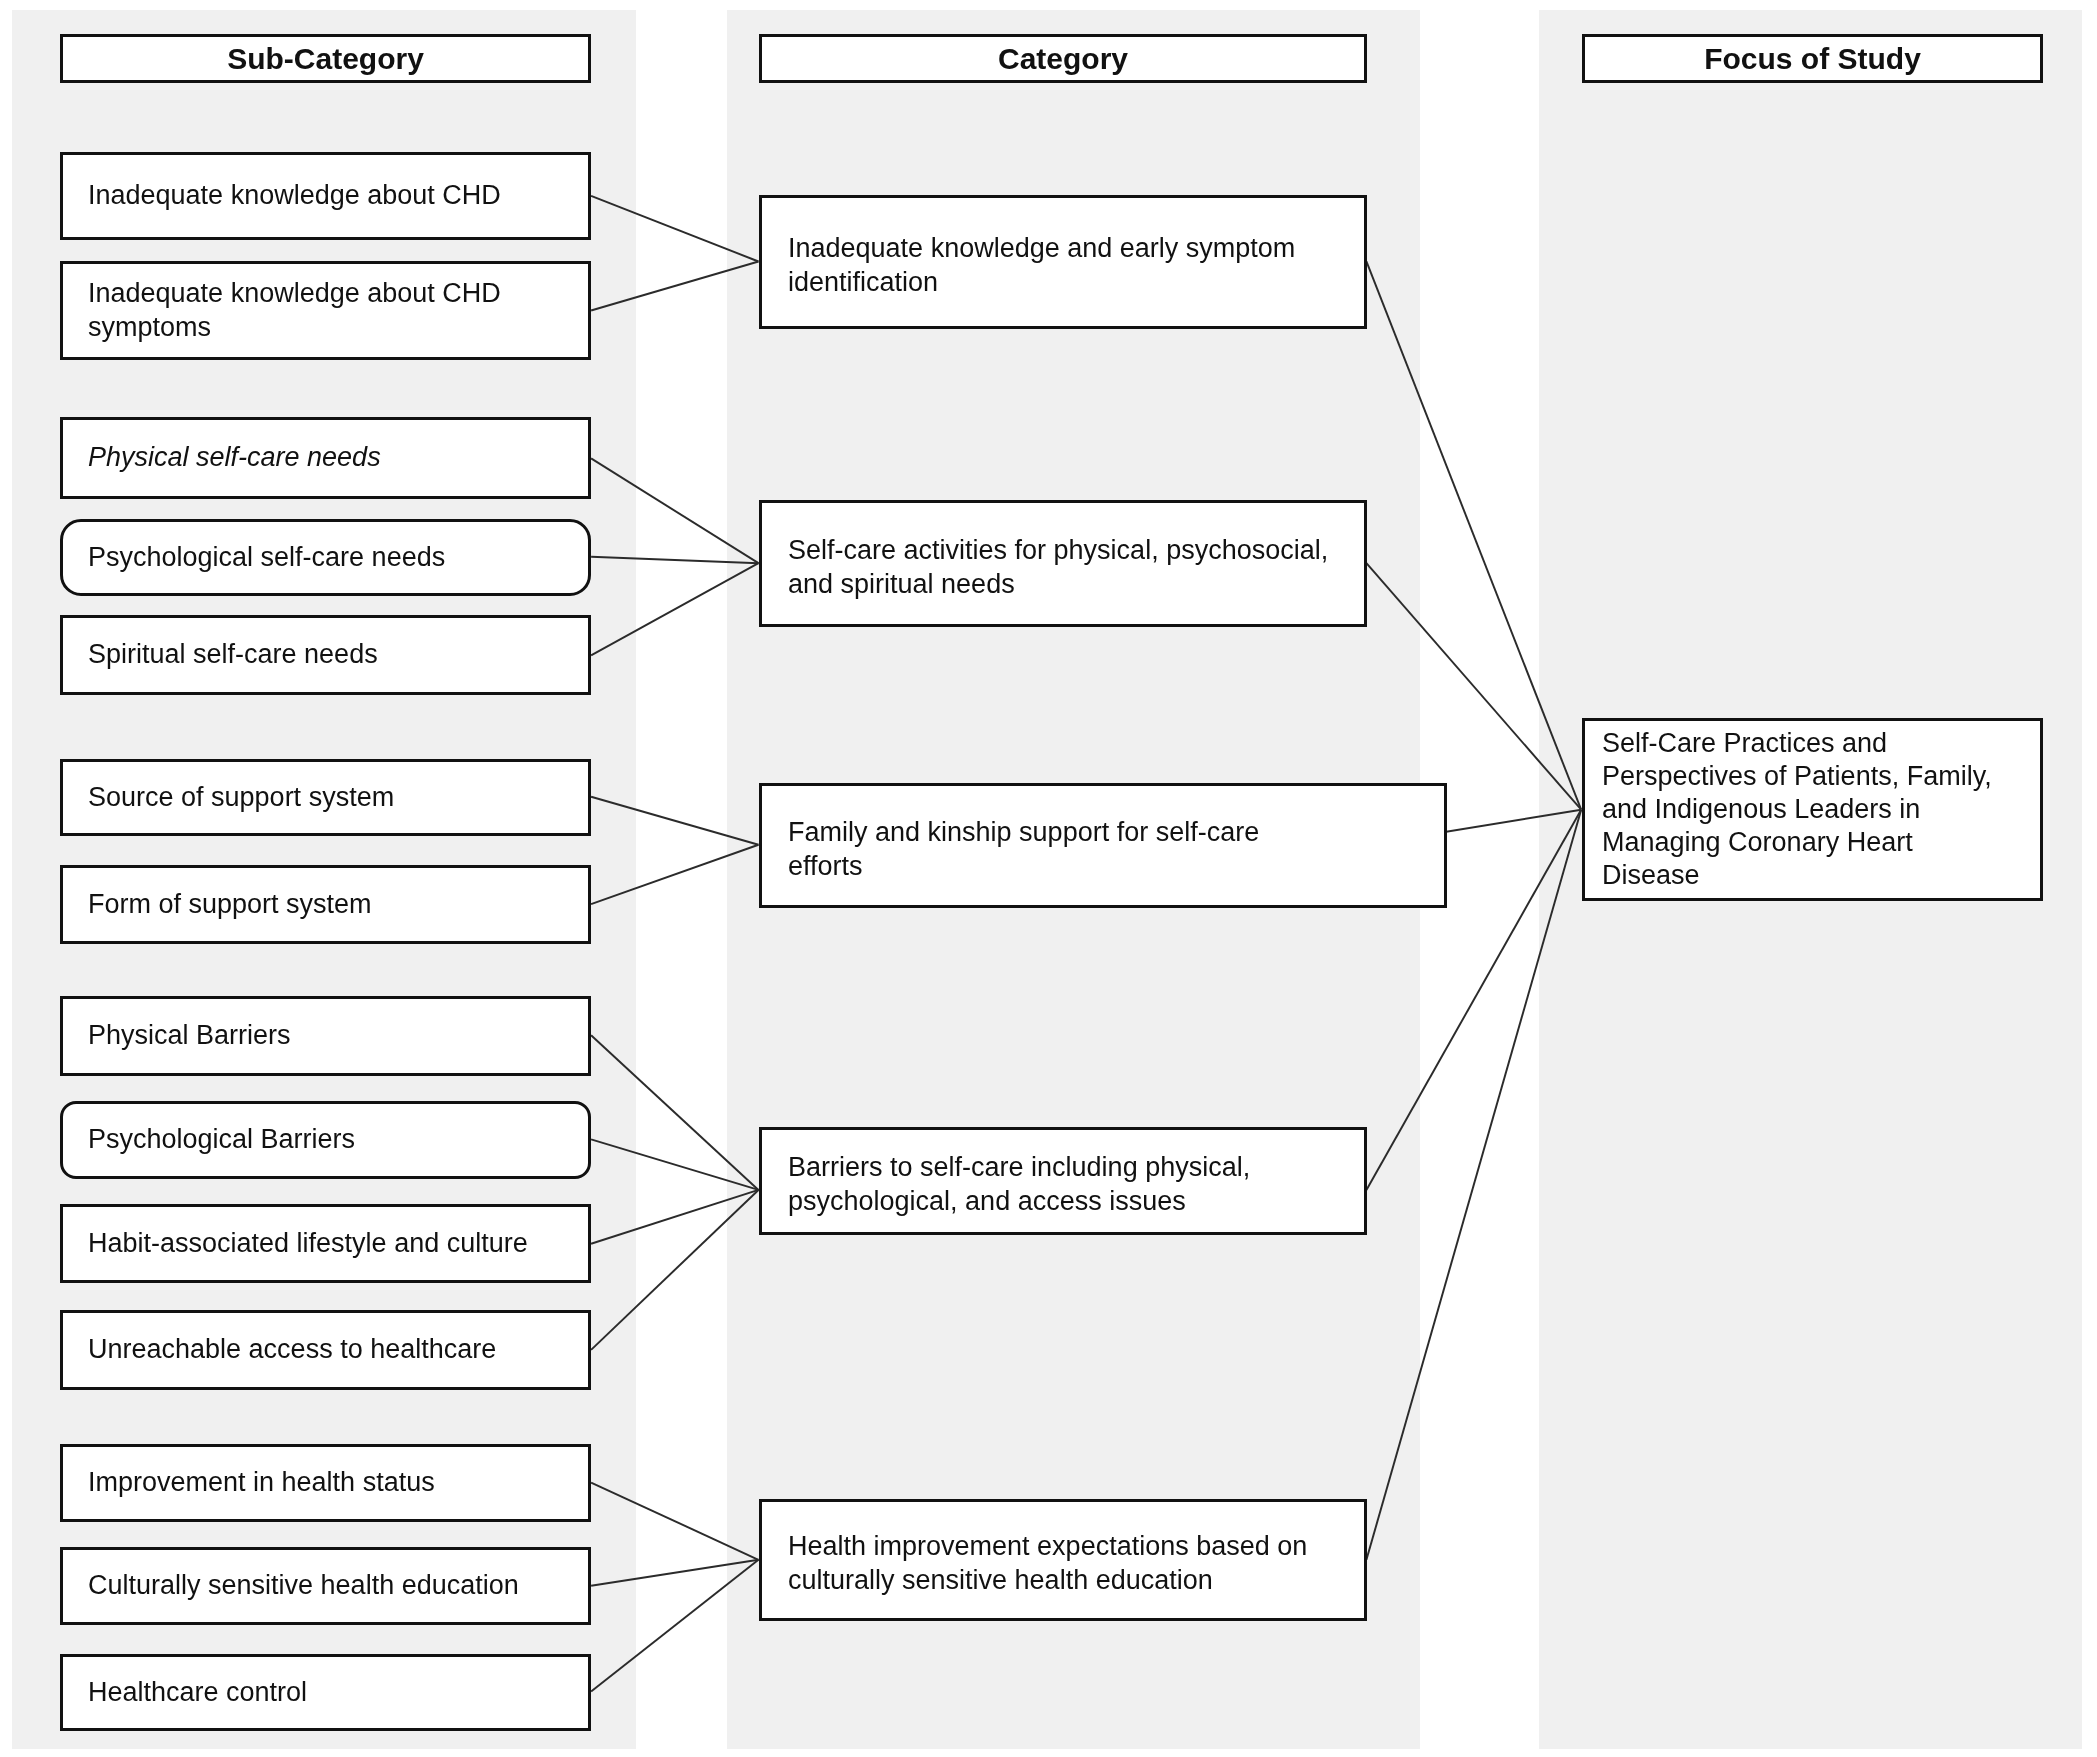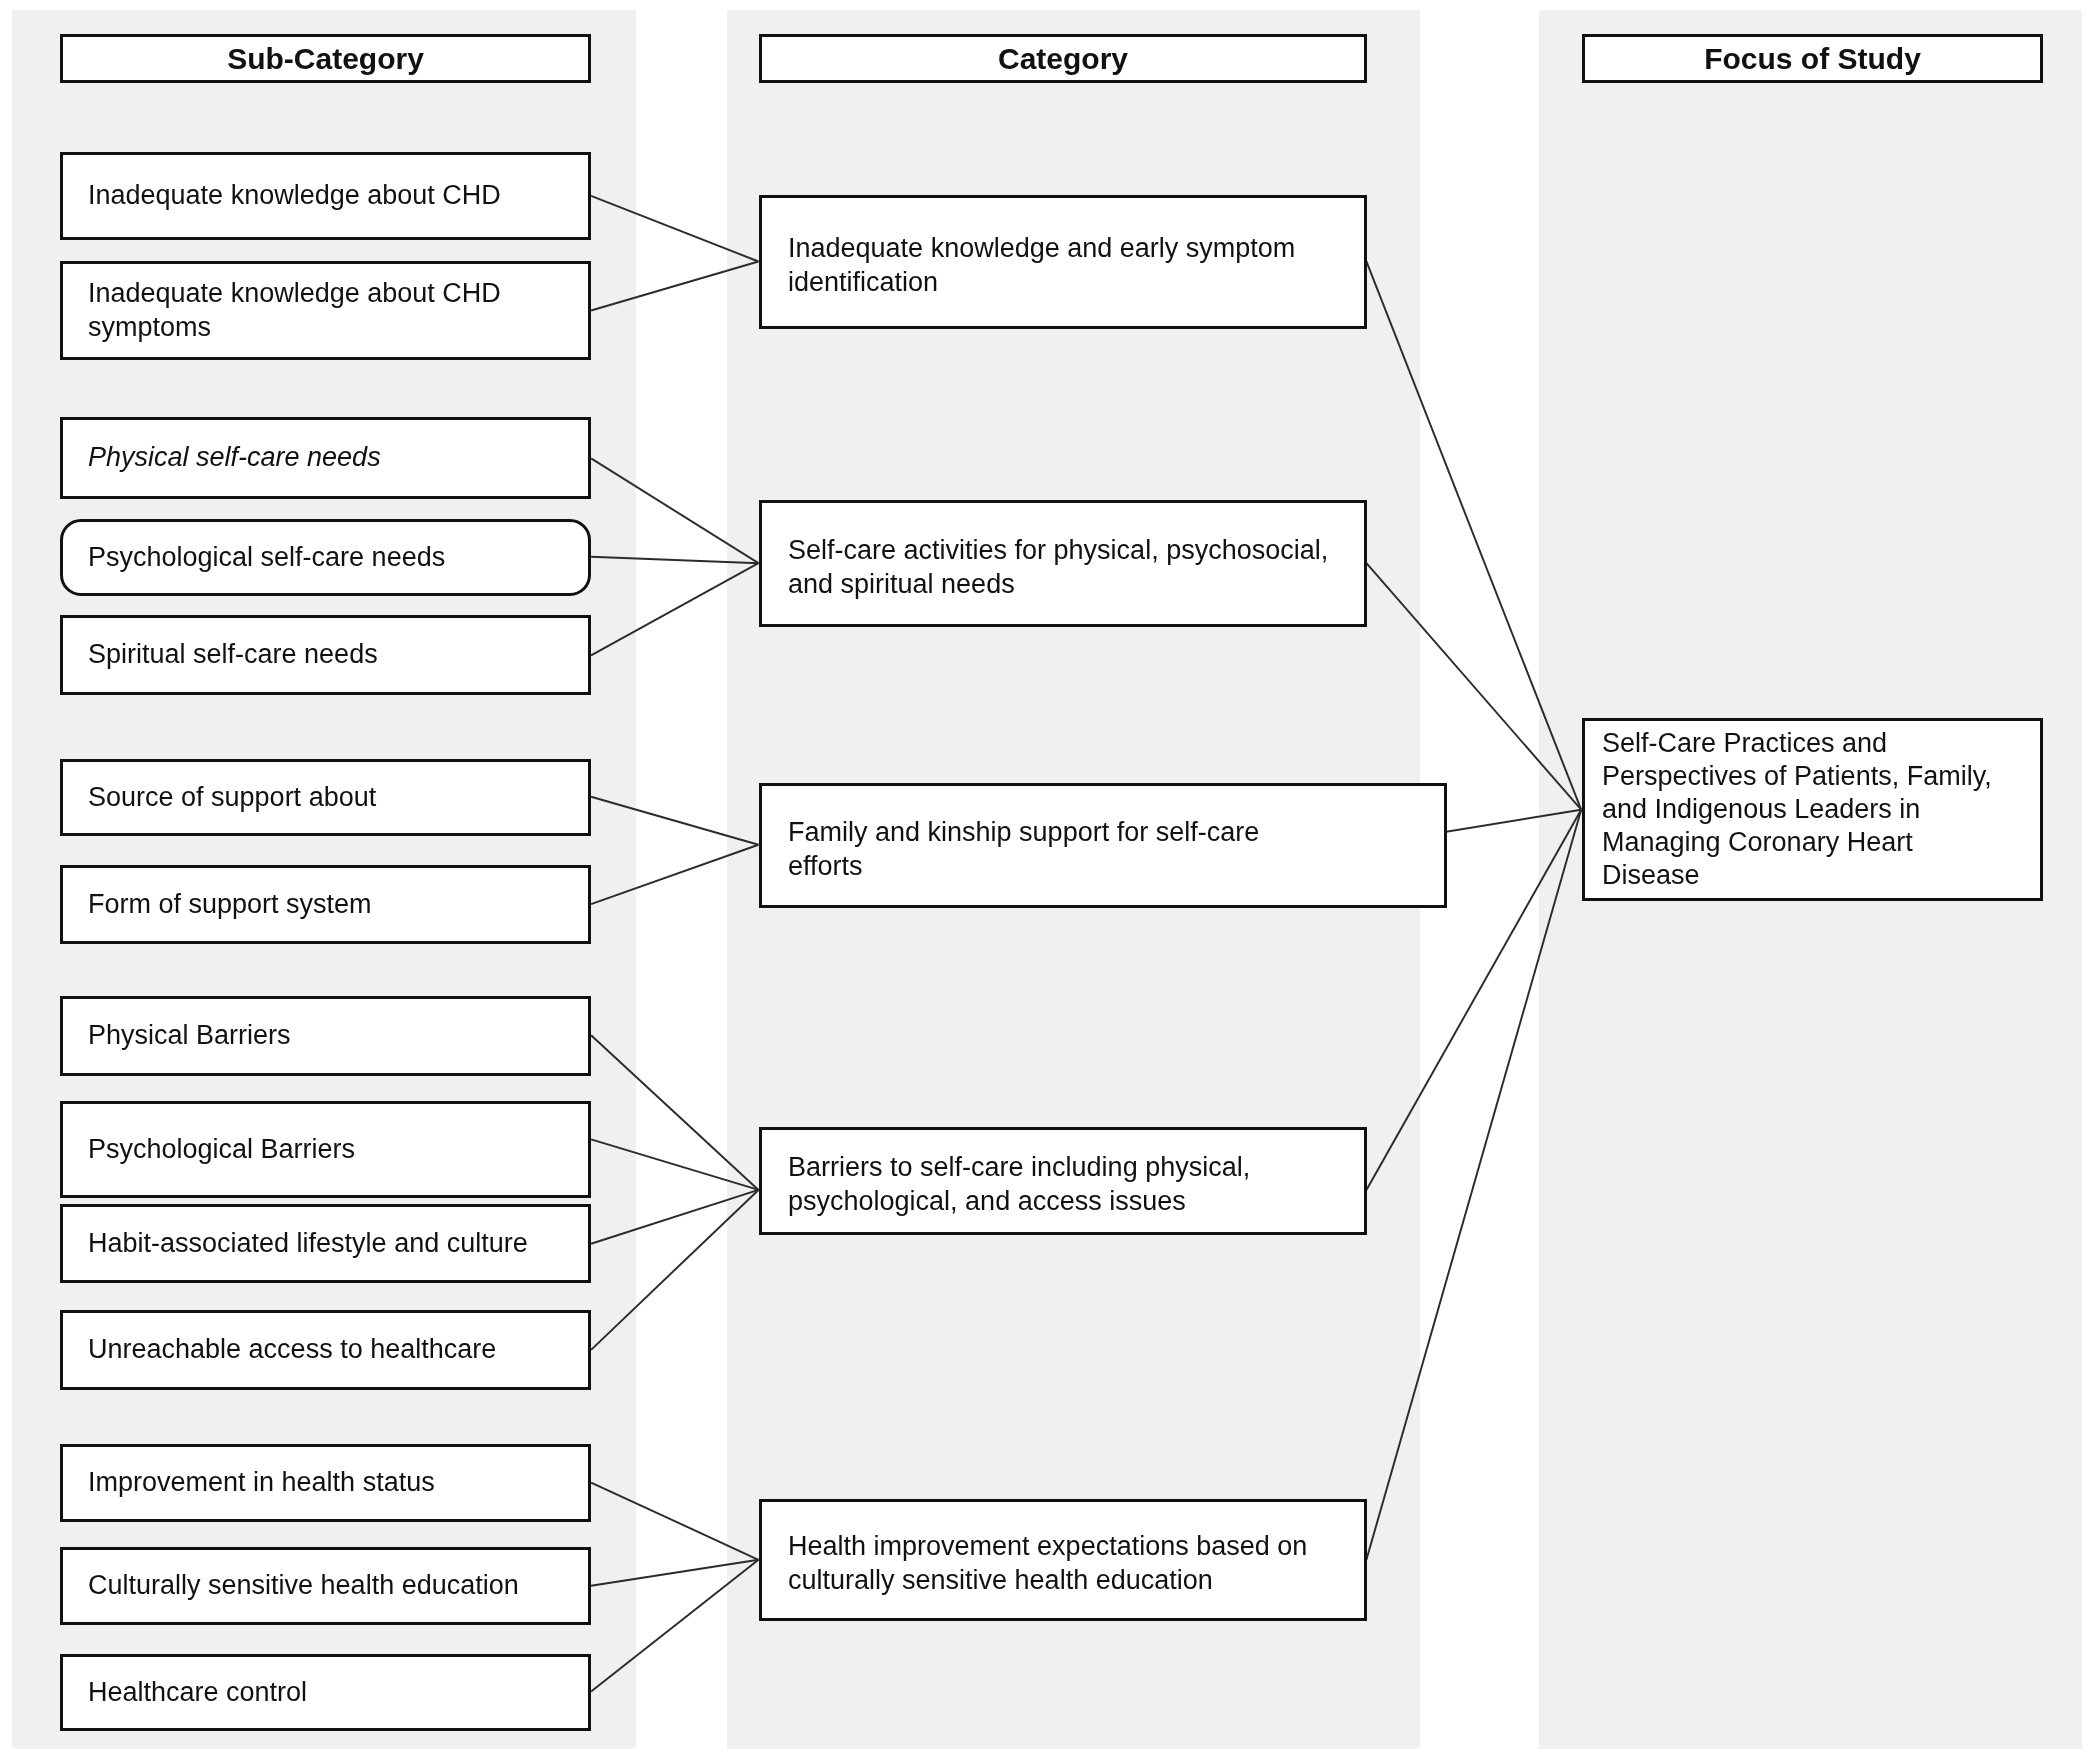--- a/index.html
+++ b/index.html
@@ -87,24 +87,24 @@
   </div>
   <div class="hdr" id="hdr-foc">
     <span>Focus of Study</span>
   </div>
 <div class="node node-sub" style="left: 60px; top: 152px; width: 531px; height: 88px;">Inadequate knowledge about CHD</div>
     <div class="node node-sub" style="left: 60px; top: 261px; width: 531px; height: 99px;">Inadequate knowledge about CHD
 symptoms</div>
     <div class="node node-sub" style="left: 60px; top: 417px; width: 531px; height: 82px; font-style: italic;">Physical self-care needs</div>
     <div class="node node-sub" style="left: 60px; top: 519px; width: 531px; height: 77px; border-radius: 21px;">Psychological self-care needs</div>
     <div class="node node-sub" style="left: 60px; top: 615px; width: 531px; height: 80px;">Spiritual self-care needs</div>
-    <div class="node node-sub" style="left: 60px; top: 759px; width: 531px; height: 77px;">Source of support about</div>
+    <div class="node node-sub" style="left: 60px; top: 759px; width: 531px; height: 77px;">Source of support system</div>
     <div class="node node-sub" style="left: 60px; top: 865px; width: 531px; height: 79px;">Form of support system</div>
     <div class="node node-sub" style="left: 60px; top: 996px; width: 531px; height: 80px;">Physical Barriers</div>
-    <div class="node node-sub" style="left: 60px; top: 1101px; width: 531px; height: 97px;">Psychological Barriers</div>
+    <div class="node node-sub" style="left: 60px; top: 1101px; width: 531px; height: 78px; border-radius: 16px;">Psychological Barriers</div>
     <div class="node node-sub" style="left: 60px; top: 1204px; width: 531px; height: 79px;">Habit-associated lifestyle and culture</div>
     <div class="node node-sub" style="left: 60px; top: 1310px; width: 531px; height: 80px;">Unreachable access to healthcare</div>
     <div class="node node-sub" style="left: 60px; top: 1444px; width: 531px; height: 78px;">Improvement in health status</div>
     <div class="node node-sub" style="left: 60px; top: 1547px; width: 531px; height: 78px;">Culturally sensitive health education</div>
     <div class="node node-sub" style="left: 60px; top: 1654px; width: 531px; height: 77px;">Healthcare control</div>
     <div class="node node-cat" style="left: 759px; top: 195px; width: 608px; height: 134px;">Inadequate knowledge and early symptom
 identification</div>
     <div class="node node-cat" style="left: 759px; top: 500px; width: 608px; height: 127px;">Self-care activities for physical, psychosocial,
 and spiritual needs</div>
     <div class="node node-cat" style="left: 759px; top: 783px; width: 688px; height: 125px;">Family and kinship support for self-care

